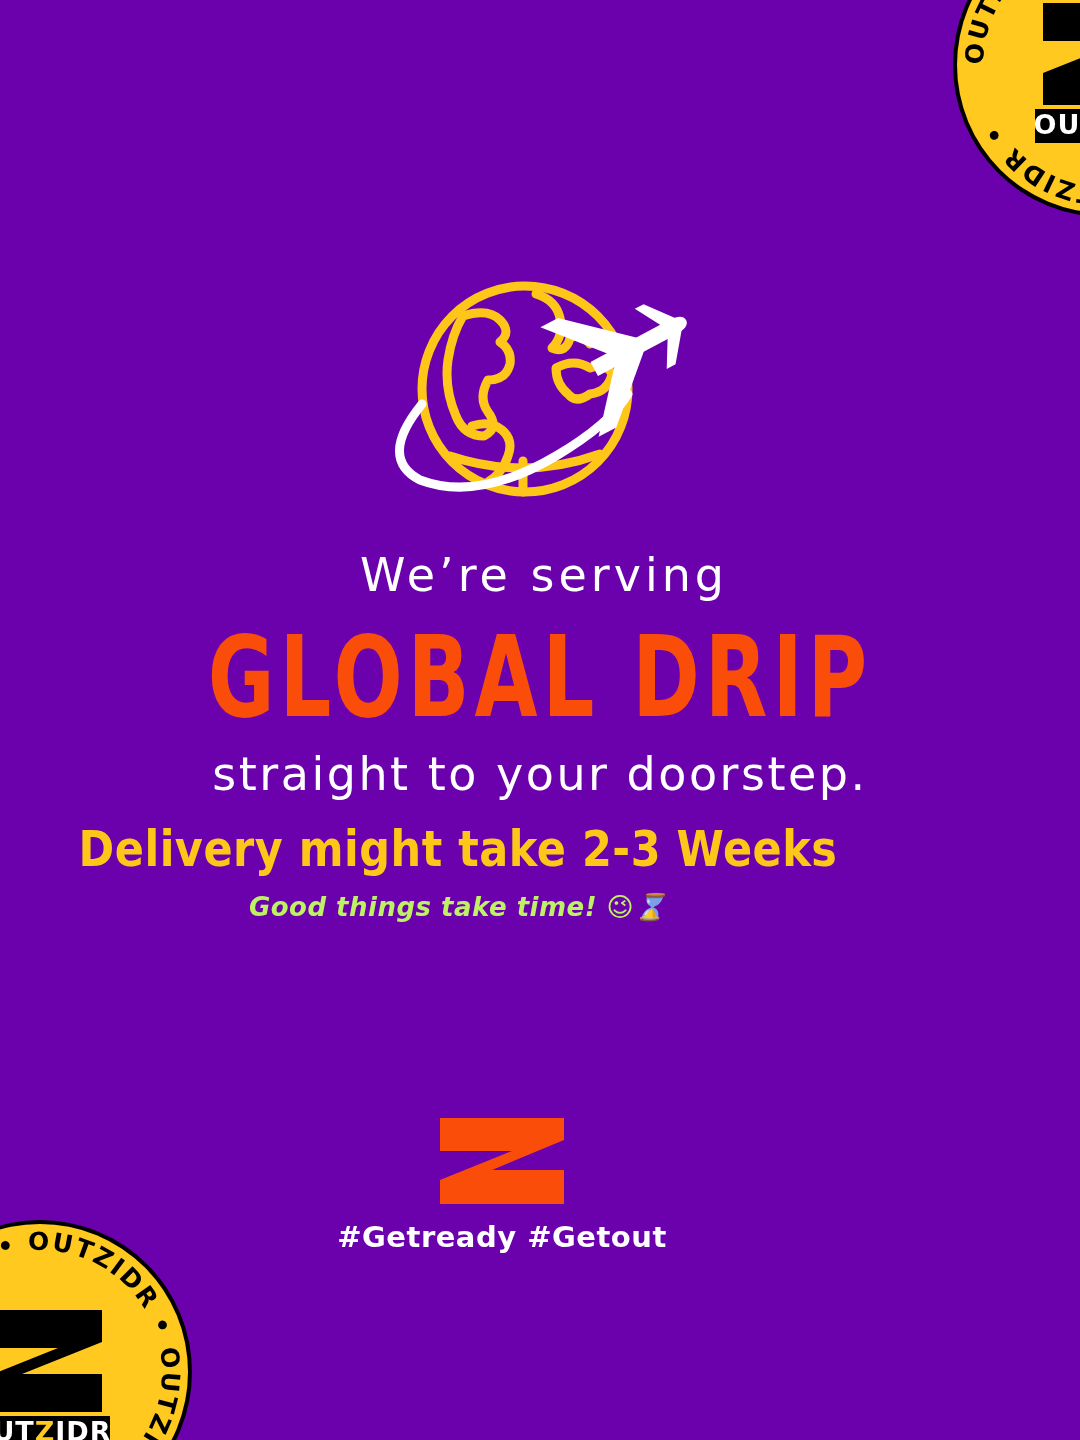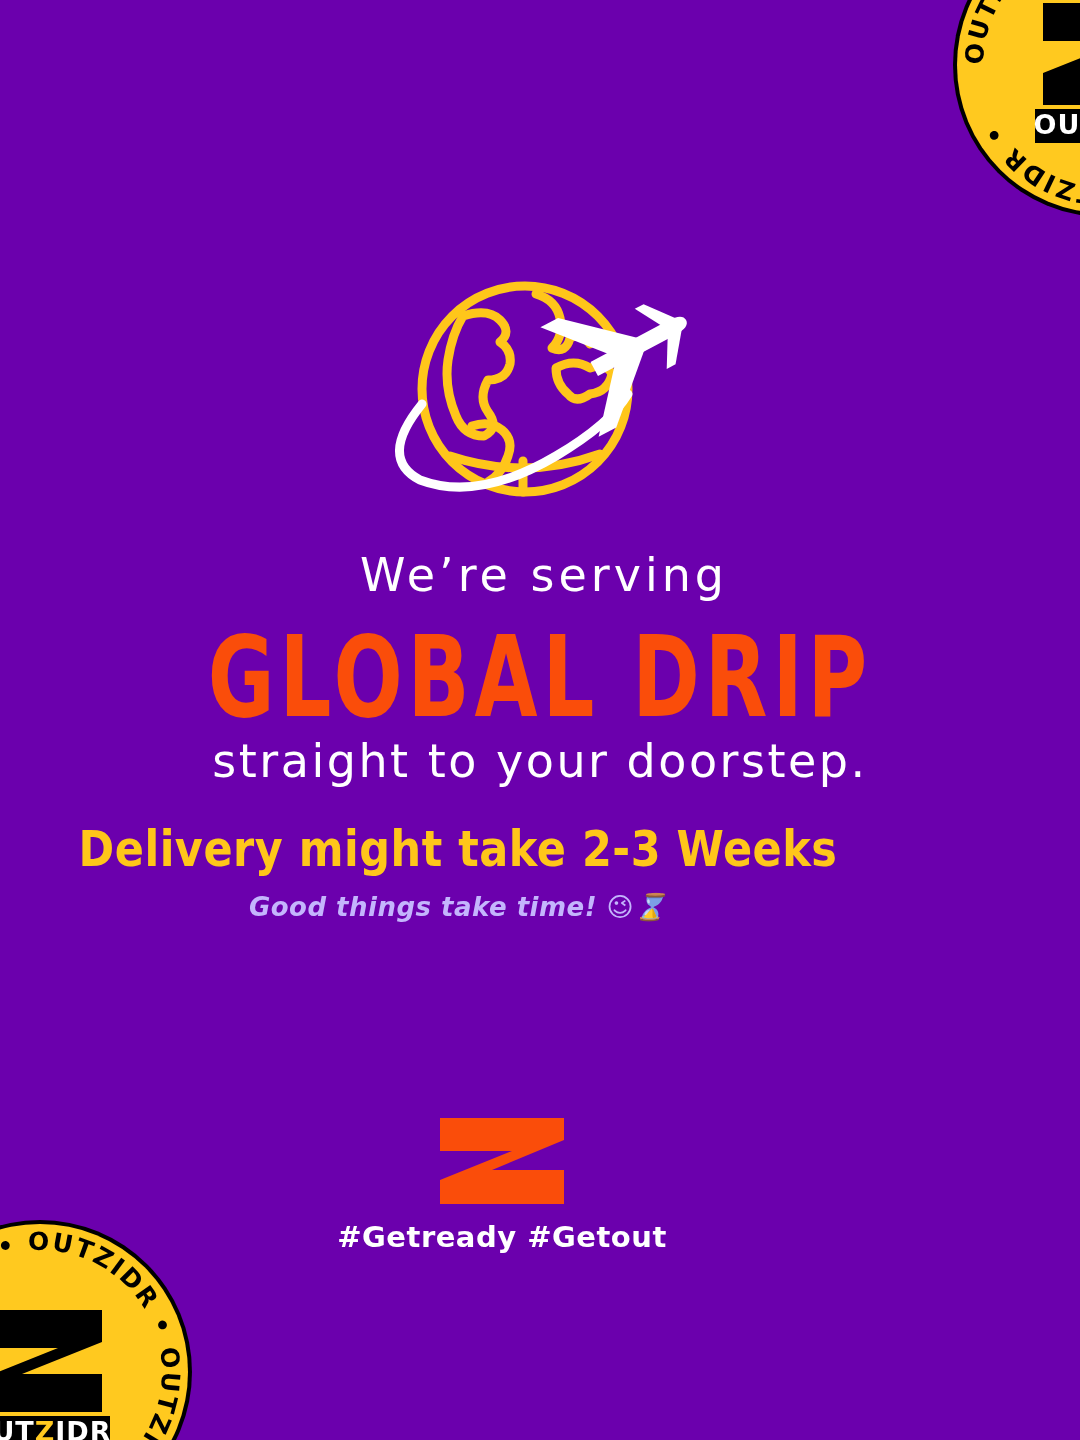--- a/index.html
+++ b/index.html
@@ -63,21 +63,21 @@
     transform: scaleY(1.34) scaleX(0.97);
     transform-origin: center top;
   }
   .line-post {
     font-family: "DejaVu Sans", sans-serif;
     font-size: 46px;
     font-weight: 400;
     color: #FFFFFF;
     letter-spacing: 2.5px;
     line-height: 1.18;
-    margin: 26px 0 0 0;
+    margin: 39px 0 0 0;
   }
 
   
   .delivery {
     position: absolute;
     left: 0;
     top: 820px;
     width: 916px;
     text-align: center;
   }
@@ -89,21 +89,21 @@
     letter-spacing: 0.5px;
     margin: 0;
     transform: scaleY(1.16);
     transform-origin: center top;
   }
   .delivery-sub {
     font-family: "DejaVu Sans", sans-serif;
     font-size: 26px;
     font-weight: 700;
     font-style: italic;
-    color: #c4b5fd;
+    color: #bef264;
     letter-spacing: 0.5px;
     margin: 22px 0 8px 0;
   }
 
   
   .brand {
     position: absolute;
     left: 0;
     top: 1118px;
     width: 1004px;

